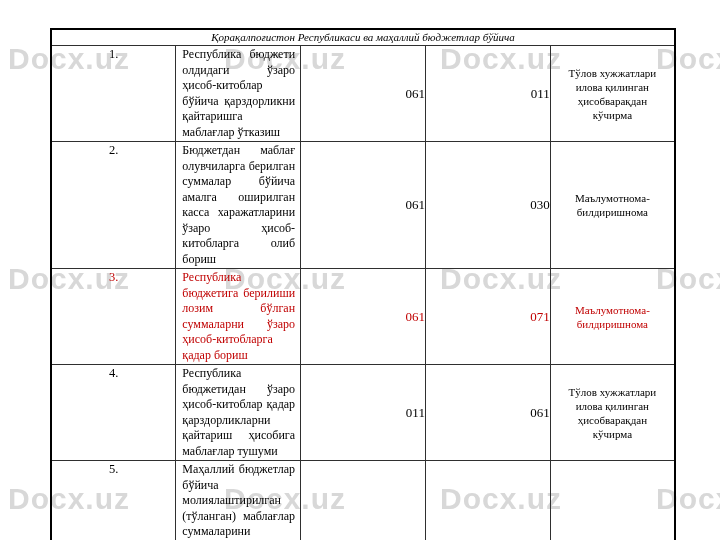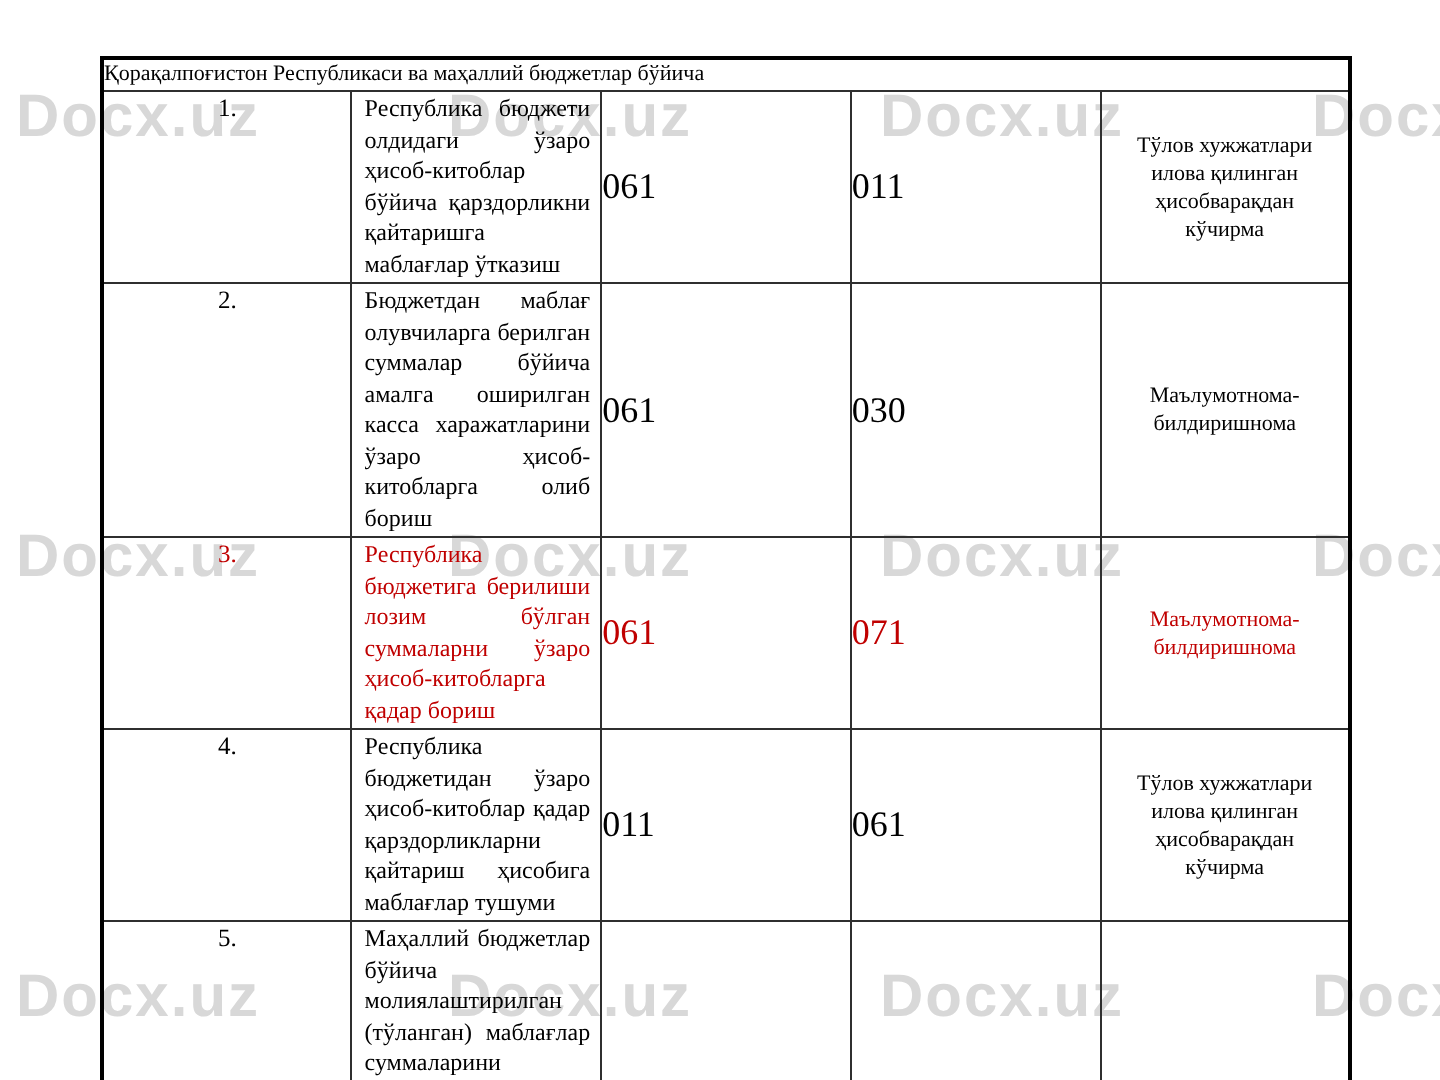--- a/index.html
+++ b/index.html
@@ -41,46 +41,48 @@
   table.main-table td {
     border: 1px solid #2f2f2f;
     background: transparent;
     overflow: hidden;
   }
   table.main-table {
     border: 2px solid #000000;
   }
   td.cell-title {
     font-size: 11px;
+    text-align: center;
     vertical-align: middle;
     height: 15px;
     line-height: 13px;
     padding: 0;
+    font-style: italic;
   }
   td.cell-num {
     width: 30px;
     text-align: center;
     vertical-align: top;
     font-size: 12.5px;
     line-height: 15px;
     padding: 1px 0 0 0;
   }
   td.cell-desc {
     width: 353px;
     text-align: justify;
     vertical-align: top;
     font-size: 12px;
     line-height: 15.5px;
     padding: 1px 5px 1px 6px;
   }
   td.cell-code1, td.cell-code2 {
     width: 76px;
-    text-align: left;
+    text-align: right;
     vertical-align: middle;
-    font-size: 18px;
+    font-size: 13px;
     padding: 0;
   }
   td.cell-note {
     width: 91px;
     text-align: center;
     vertical-align: middle;
     font-size: 11px;
     line-height: 14px;
     padding: 0 16px;
   }

